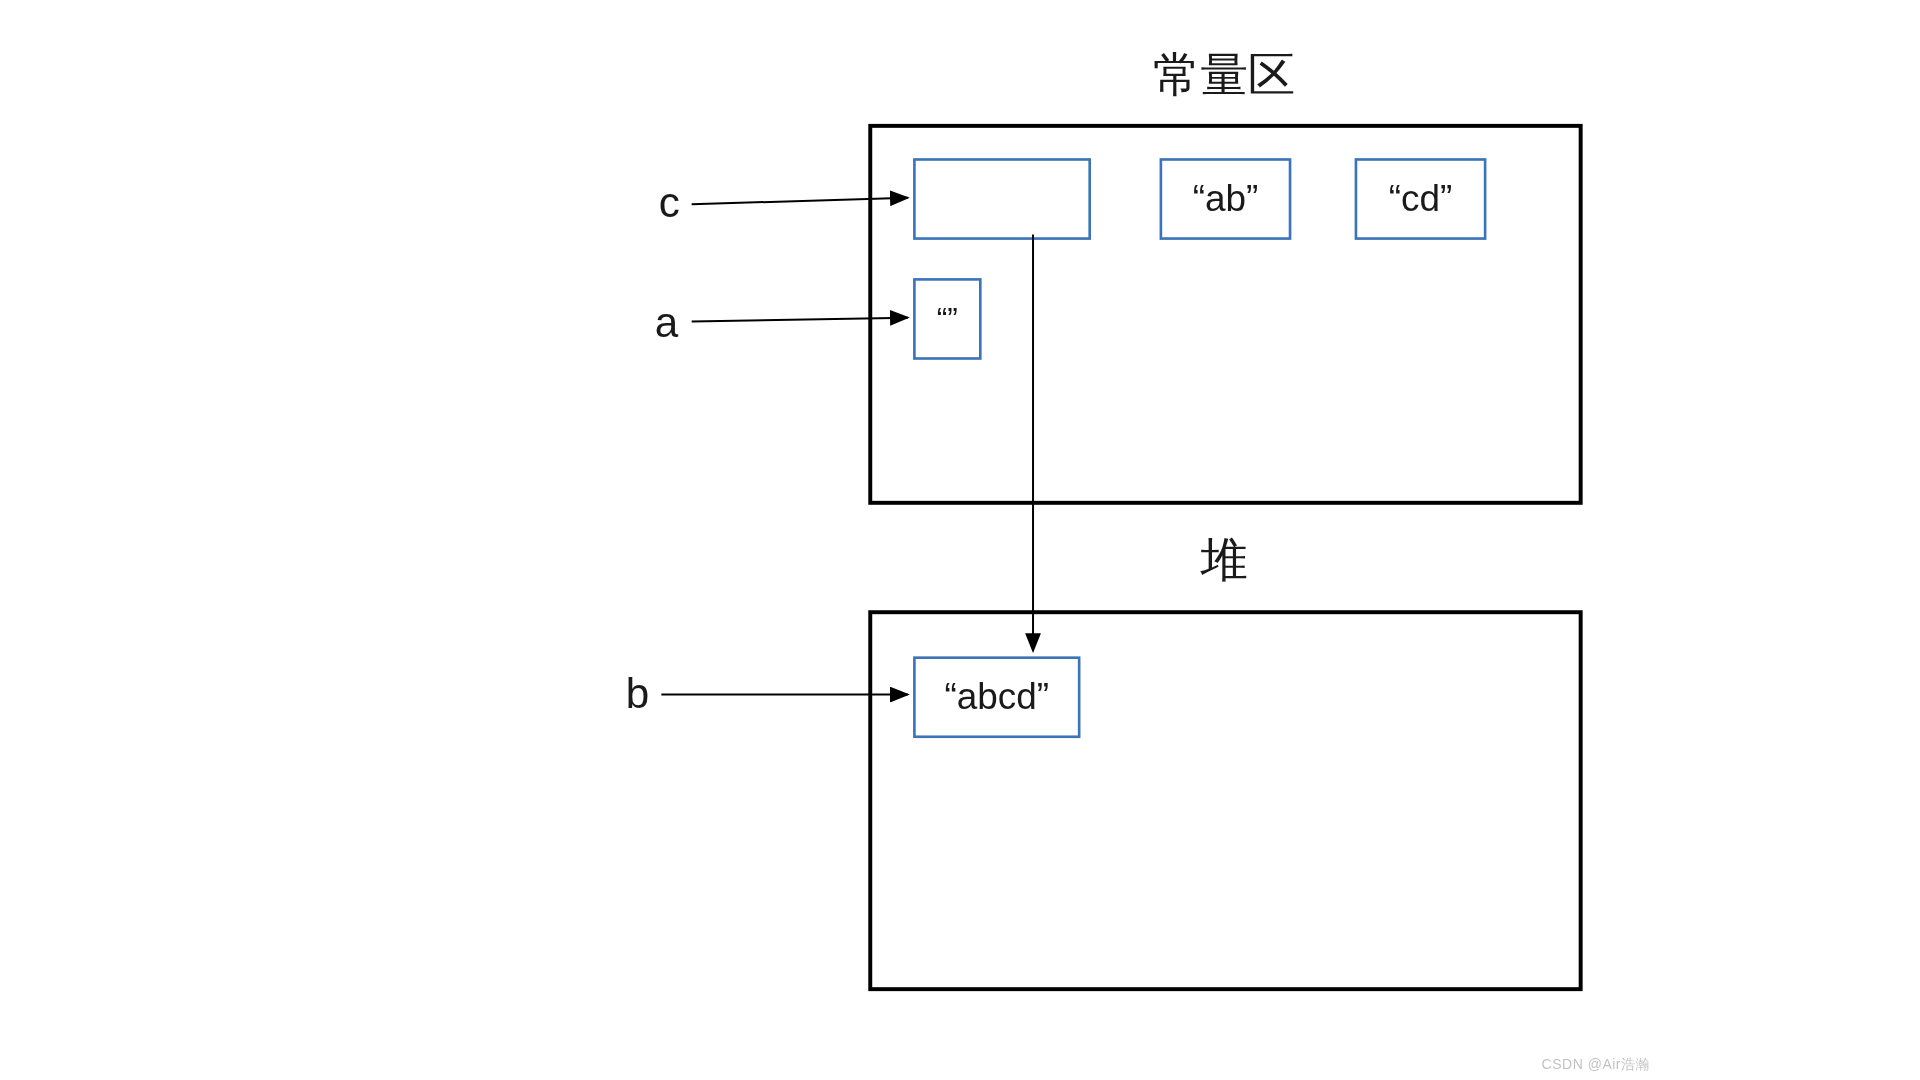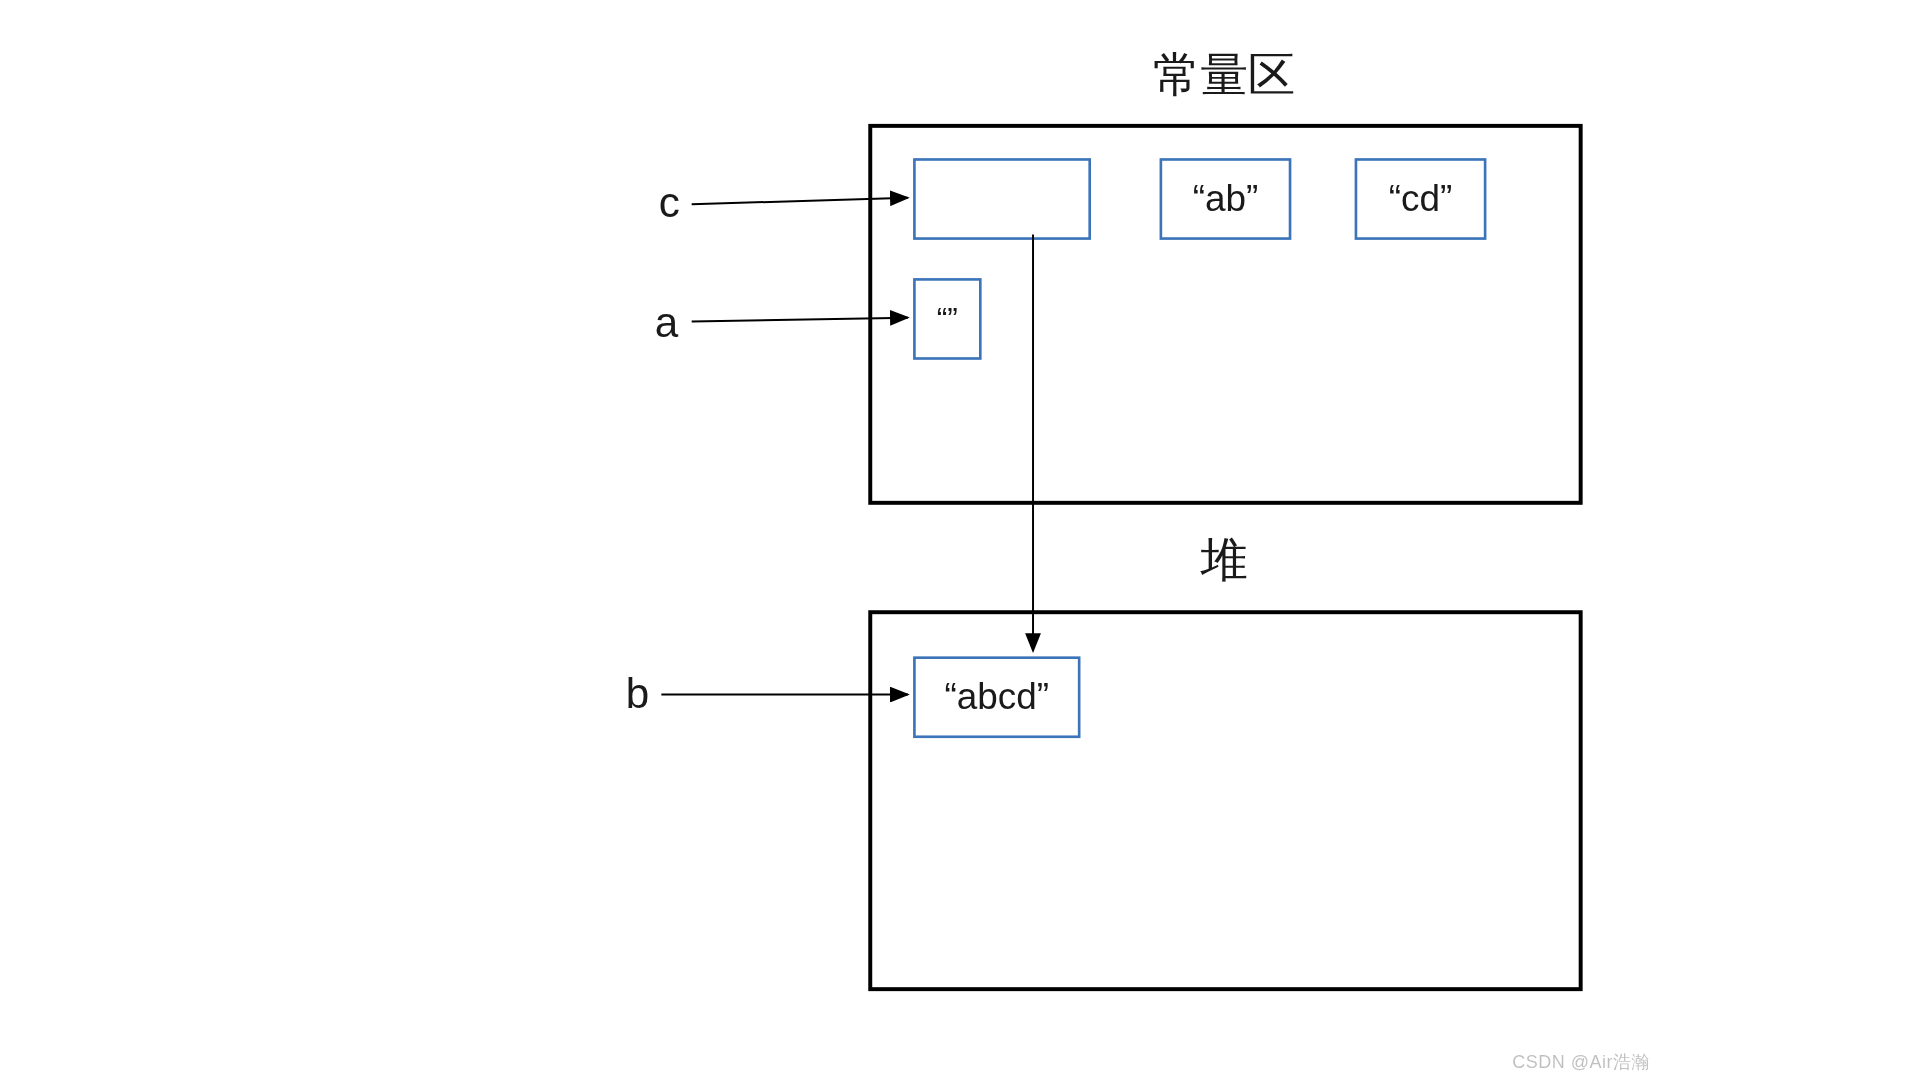--- a/index.html
+++ b/index.html
@@ -57,21 +57,21 @@
     left: 0;
     top: 0;
     width: 1456px;
     height: 823px;
     overflow: visible;
   }
   .watermark {
     position: absolute;
     right: 10px;
     bottom: 6px;
-    font-size: 18px;
+    font-size: 14px;
     color: rgba(0,0,0,0.25);
     letter-spacing: 0.5px;
   }
 </style>
 </head>
 <body>
 
 <div class="stage">
   <div class="frame">
 

